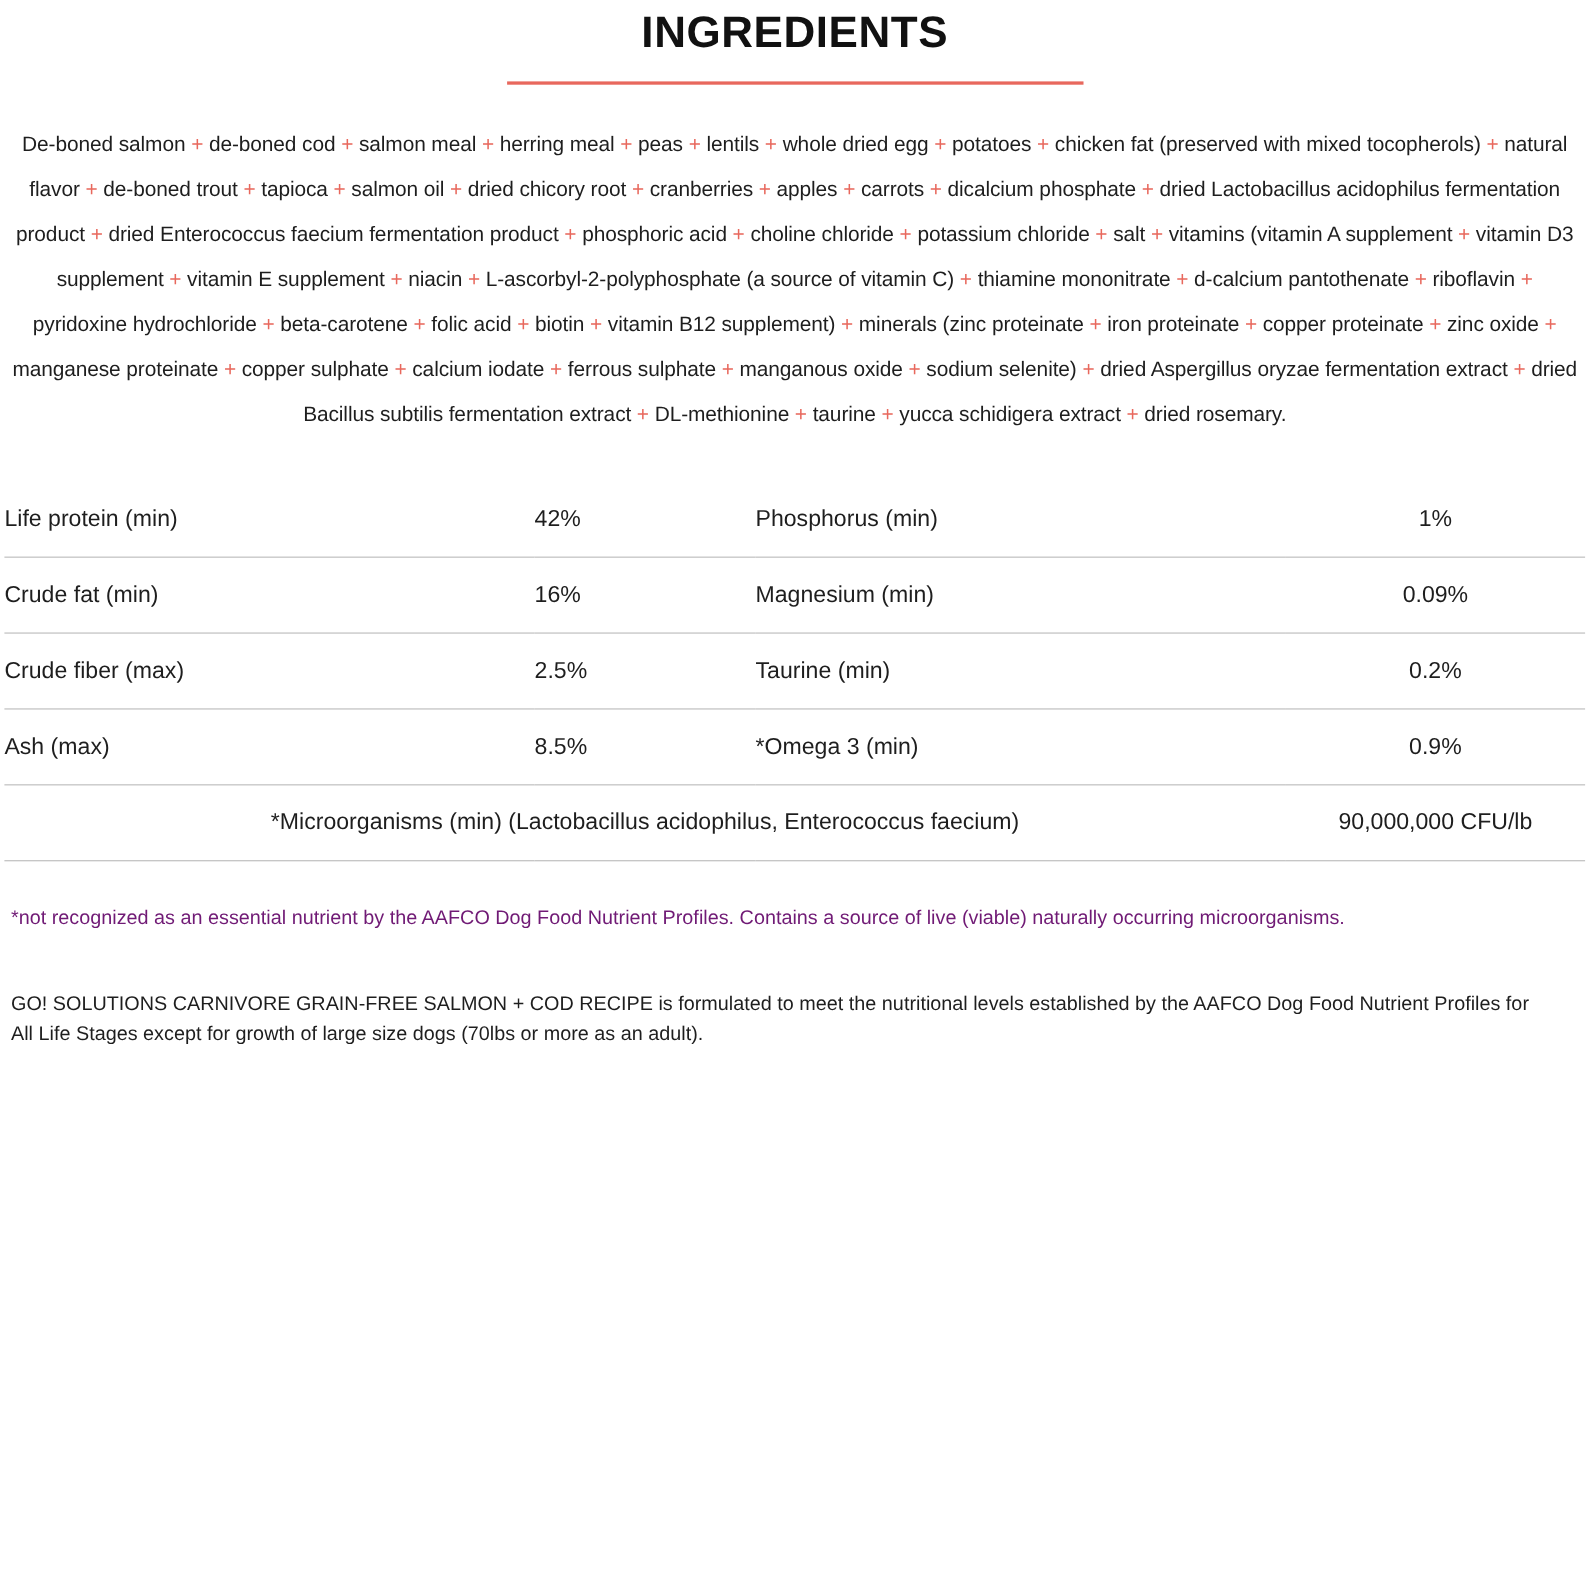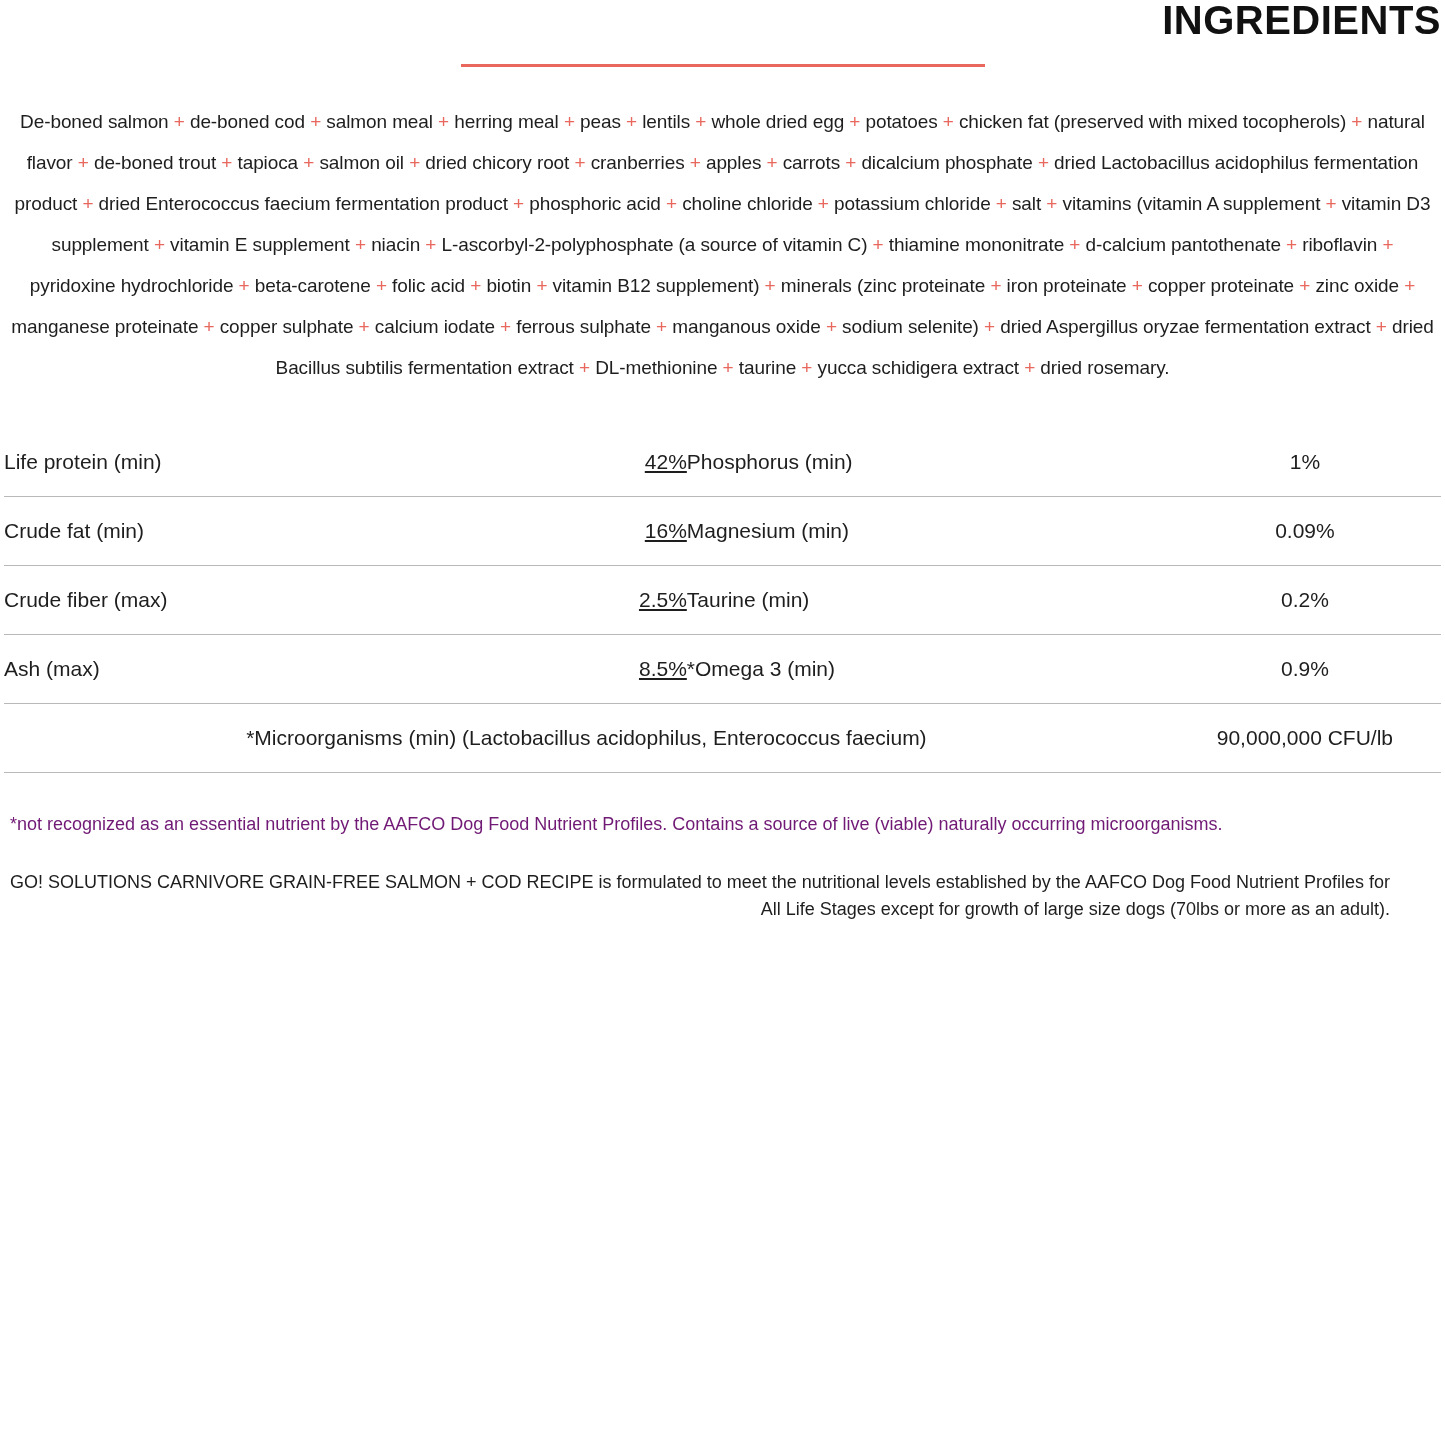--- a/index.html
+++ b/index.html
@@ -17,27 +17,27 @@
   .page {
     position: relative;
     width: 1445px;
     min-height: 1437px;
     box-sizing: border-box;
     padding: 0 4px;
   }
 
   
   .ingredients-title {
-    text-align: right;
+    text-align: center;
     font-size: 40px;
     font-weight: 700;
     letter-spacing: 0.5px;
     color: #111111;
     margin: 0;
-    padding-top: 0px;
+    padding-top: 10px;
     line-height: 1.0;
   }
   .title-rule {
     width: 524px;
     height: 3px;
     background: #e8685d;
     margin: 24px auto 0 auto;
   }
 
   
@@ -74,42 +74,41 @@
     font-size: 21px;
     color: #1e1e1e;
     padding: 22px 0 22px 0;
     border-bottom: 1px solid #b9b9b9;
     vertical-align: middle;
   }
   table.ga tr:last-child td {
     border-bottom: 1px solid #b9b9b9;
   }
   td.c1 { width: 480px; padding-left: 6px; }
-  td.c2 { width: 200px; text-align: right; text-decoration: underline; }
+  td.c2 { width: 200px; text-align: left; }
   td.c3 { width: 480px; padding-left: 6px; }
   td.c4 { width: 271px; text-align: center; }
 
   td.micro-label { padding-left: 6px; text-align: center; }
   td.micro-value { text-align: center; }
 
   
   .footnote {
     margin: 38px 4px 0 6px;
     font-size: 18px;
     color: #701a75;
     line-height: 1.45;
   }
   .disclaimer {
-    margin: 32px 4px 0 6px;
+    margin: 52px 4px 0 6px;
     font-size: 18px;
     color: #1e1e1e;
     line-height: 1.5;
     max-width: 1380px;
     padding-bottom: 30px;
-    text-align: right;
   }
 </style>
 </head>
 <body>
 
 <div class="page">
 
   <h1 class="ingredients-title">INGREDIENTS</h1>
 
   <div class="title-rule"></div>

